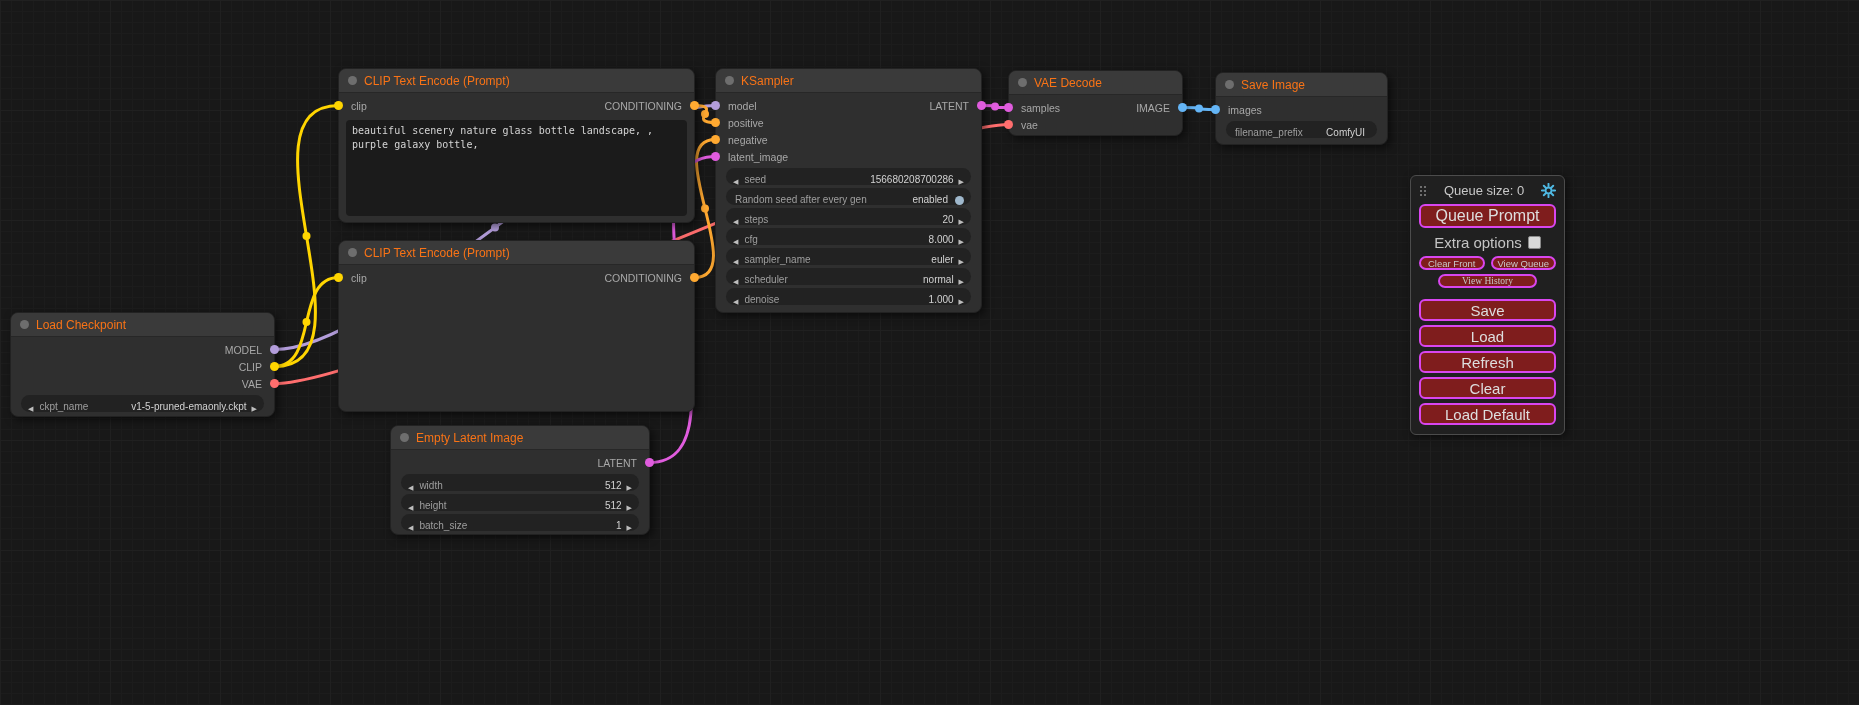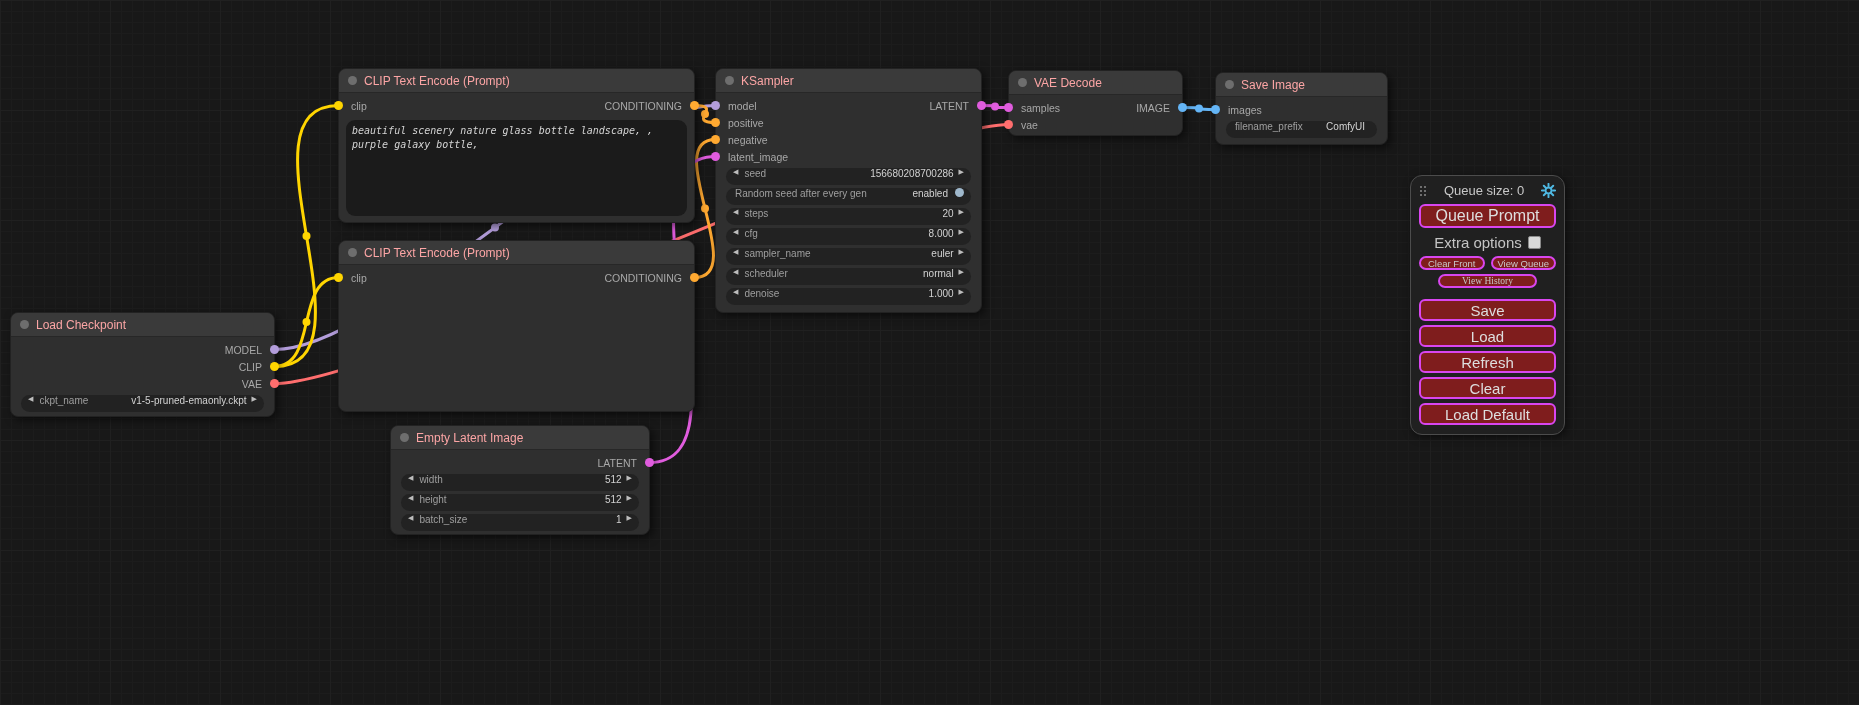--- a/index.html
+++ b/index.html
@@ -20,52 +20,51 @@
   }
   #wires{position:absolute;left:0;top:0;z-index:1;pointer-events:none;}
   .node{
     position:absolute;background:#2f2f2f;border:1px solid #222;
     border-radius:8px;box-shadow:3px 3px 9px rgba(0,0,0,.55);
     box-sizing:border-box;z-index:2;
   }
   .node-title{
     height:24px;box-sizing:border-box;display:flex;align-items:center;gap:7px;
     padding:0 9px;background:#3a3a3a;border-radius:7px 7px 0 0;
-    border-bottom:1px solid #272727;color:#fca5a5;font-size:12px;white-space:nowrap;
+    border-bottom:1px solid #272727;color:#f97316;font-size:12px;white-space:nowrap;
   }
   .title-dot{width:9px;height:9px;border-radius:50%;background:#6e6e6e;flex:0 0 auto;}
   .node-body{padding-top:4px;padding-bottom:6px;}
   .slot-row{
     position:relative;height:17px;display:flex;align-items:center;
     font-size:10.5px;color:#a8a8a8;padding:0 12px;gap:44px;
   }
   .in-label{margin-right:auto;}
   .out-label{margin-left:auto;}
   .dot{position:absolute;width:9px;height:9px;border-radius:50%;top:4px;background:#888;}
   .dot.in{left:-5px;}
   .dot.out{right:-5px;}
   .widget{
     height:17px;box-sizing:border-box;background:#222;border-radius:9px;
-    margin:3px 10px 0;display:flex;align-items:flex-start;padding:0 7px;
+    margin:3px 10px 0;display:flex;align-items:flex-end;padding:0 7px;
     font-size:10px;color:#c4c4c4;white-space:nowrap;
   }
   .w-arrow{font-size:7px;color:#bdbdbd;line-height:1;flex:0 0 auto;}
   .w-label{margin-left:6px;color:#9f9f9f;overflow:hidden;text-overflow:ellipsis;}
   .w-value{margin-left:auto;margin-right:5px;color:#d2d2d2;}
   .toggle-dot{width:9px;height:9px;border-radius:50%;margin-left:2px;flex:0 0 auto;}
   .prompt-box{
-    margin:6px 7px 0;background:#1b1b1b;border-radius:9px;padding:4px 6px;
+    margin:6px 7px 0;background:#1b1b1b;border-radius:4px;padding:4px 6px;
     font-family:"DejaVu Sans Mono",monospace;font-size:10px;line-height:1.35;
     color:#d4d4d4;white-space:pre-wrap;word-break:break-word;box-sizing:border-box;
     overflow:hidden;
-    font-style:italic;
   }
   .queue-panel{
     position:absolute;left:1410px;top:175px;width:155px;
-    background:#202020;border:1px solid #4c4c4c;border-radius:12px;
+    background:#202020;border:1px solid #4c4c4c;border-radius:6px;
     padding:7px 8px 9px;box-sizing:border-box;z-index:5;color:#ccc;
     box-shadow:2px 2px 9px rgba(0,0,0,.55);
   }
   .qp-header{display:flex;align-items:center;justify-content:space-between;margin-bottom:6px;}
   .qp-title{font-size:13px;color:#c8c8c8;}
   .drag-handle{display:grid;grid-template-columns:repeat(2,4px);cursor:grab;}
   .drag-handle i{width:2px;height:2px;border-radius:50%;background:#8a8a8a;margin:1px;}
   .btn{
     display:block;width:100%;background:#7f1d1d;border:2px solid #d946ef;border-radius:6px;
     color:#dedede;text-align:center;box-sizing:border-box;cursor:pointer;

